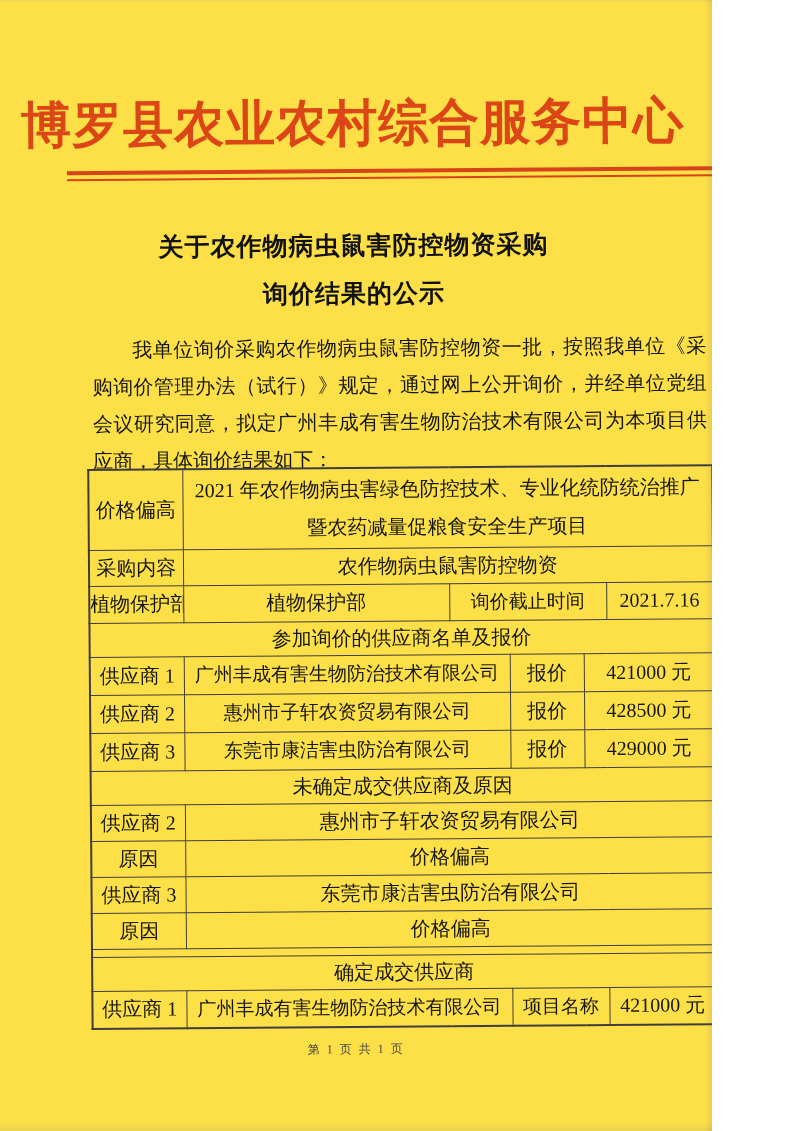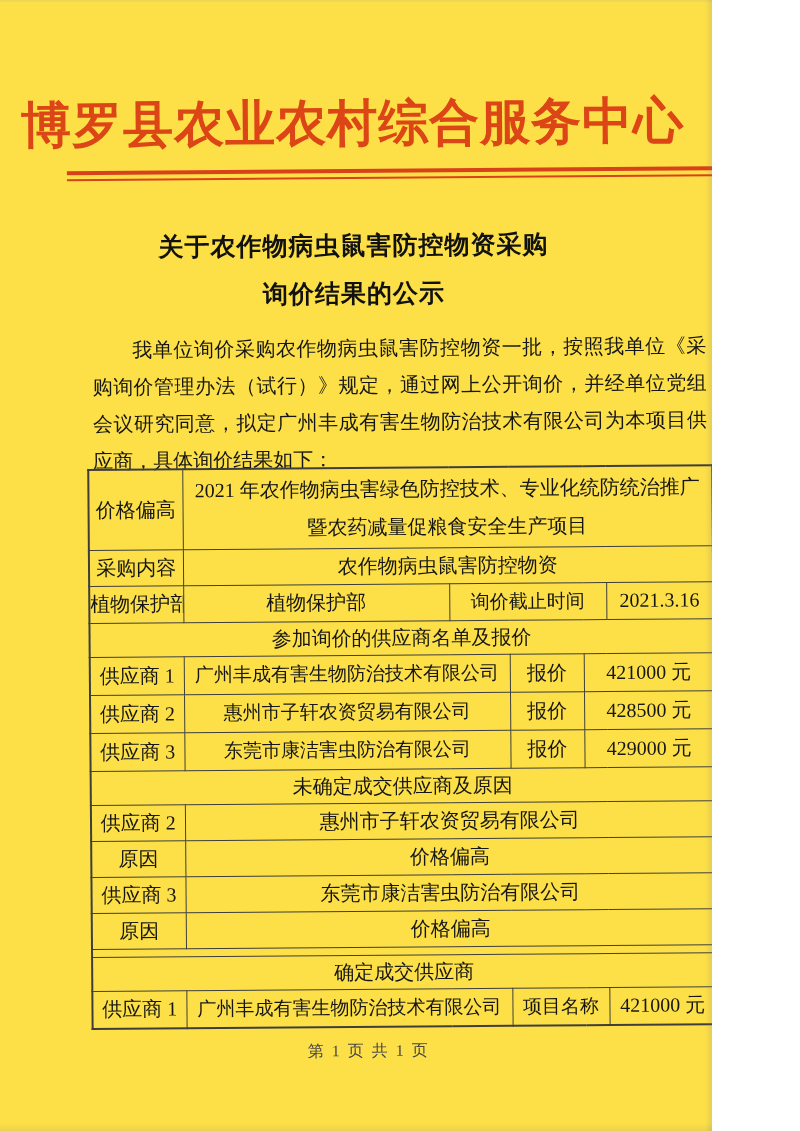--- a/index.html
+++ b/index.html
@@ -100,21 +100,21 @@
   .r-section   { height: 34px; }
   .r-bidder    { height: 38px; }
   .r-reject    { height: 36px; }
   .r-spacer    { height: 8px; }
   .r-award     { height: 38px; }
   .company-cell { font-size: 19px; }
   .small-cell   { font-size: 19px; }
   .page-footer {
     position: absolute;
     top: 1041px; left: 304px;
-    font-size: 16px;
+    font-size: 12px;
     letter-spacing: 2px;
     color: #454545;
     white-space: nowrap;
   }
 </style>
 </head>
 <body>
 
 <div class="page">
   <div class="scan">
@@ -151,21 +151,21 @@
 
       <tr class="r-content">
         <td>采购内容</td>
         <td colspan="5">农作物病虫鼠害防控物资</td>
       </tr>
 
       <tr class="r-dept">
         <td>植物保护部</td>
         <td>植物保护部</td>
         <td colspan="3" class="small-cell">询价截止时间</td>
-        <td>2021.3.16</td>
+        <td>2021.7.16</td>
       </tr>
 
       <tr class="r-section">
         <td colspan="6">参加询价的供应商名单及报价</td>
       </tr>
 
       <tr class="r-bidder">
         <td>供应商 1</td>
         <td colspan="2" class="company-cell">广州丰成有害生物防治技术有限公司</td>
         <td>报价</td>

